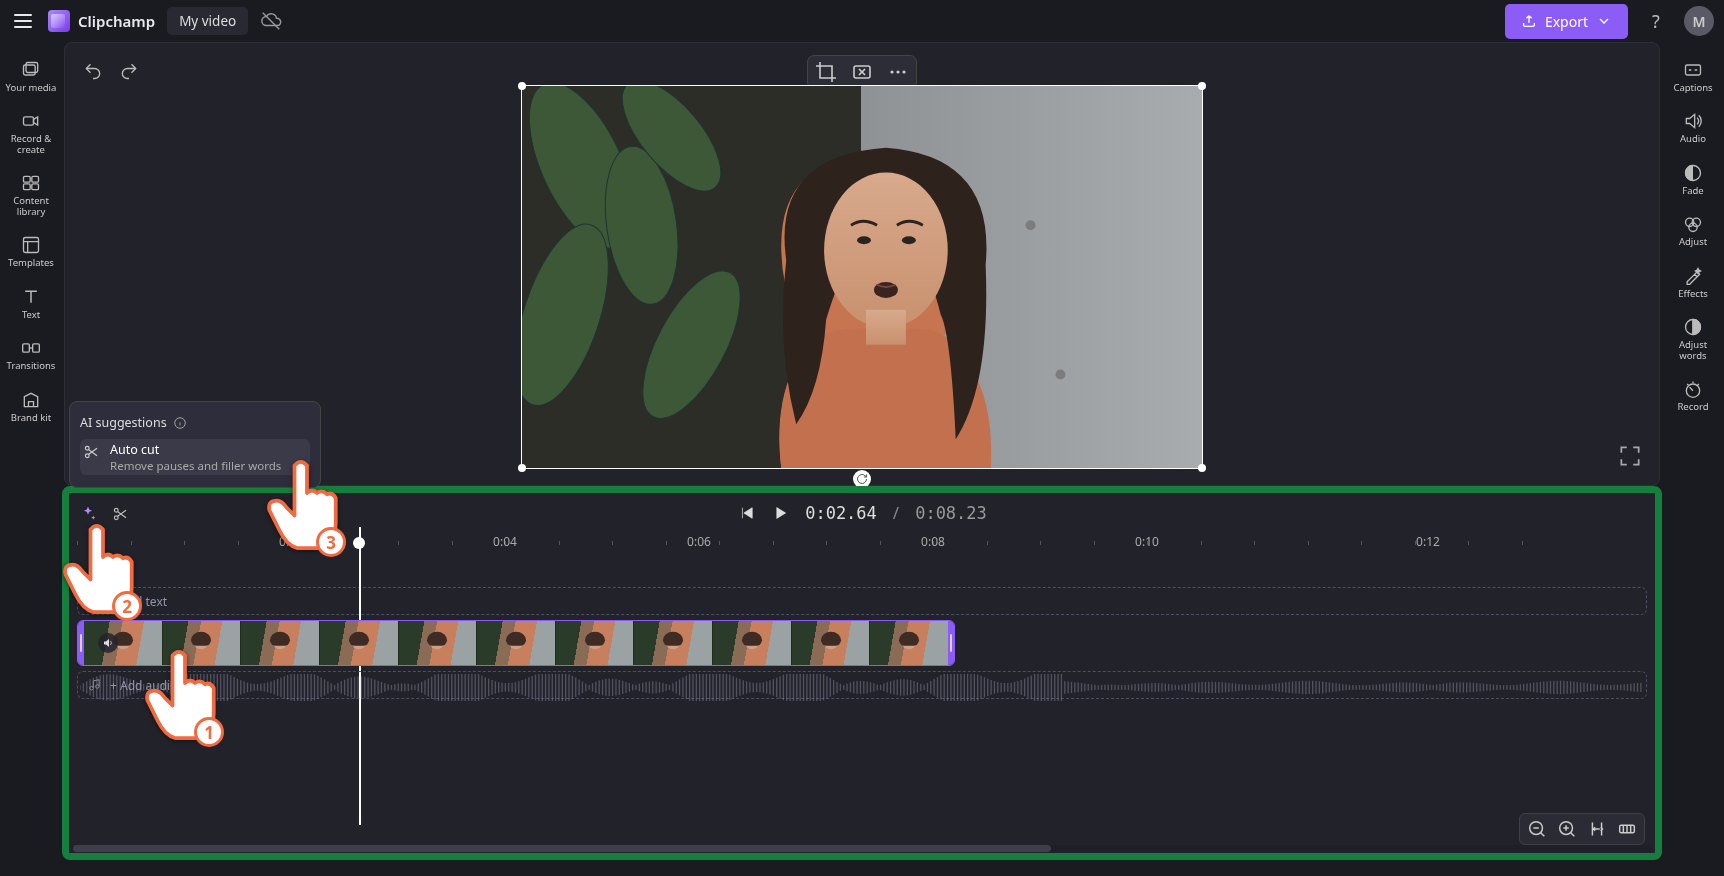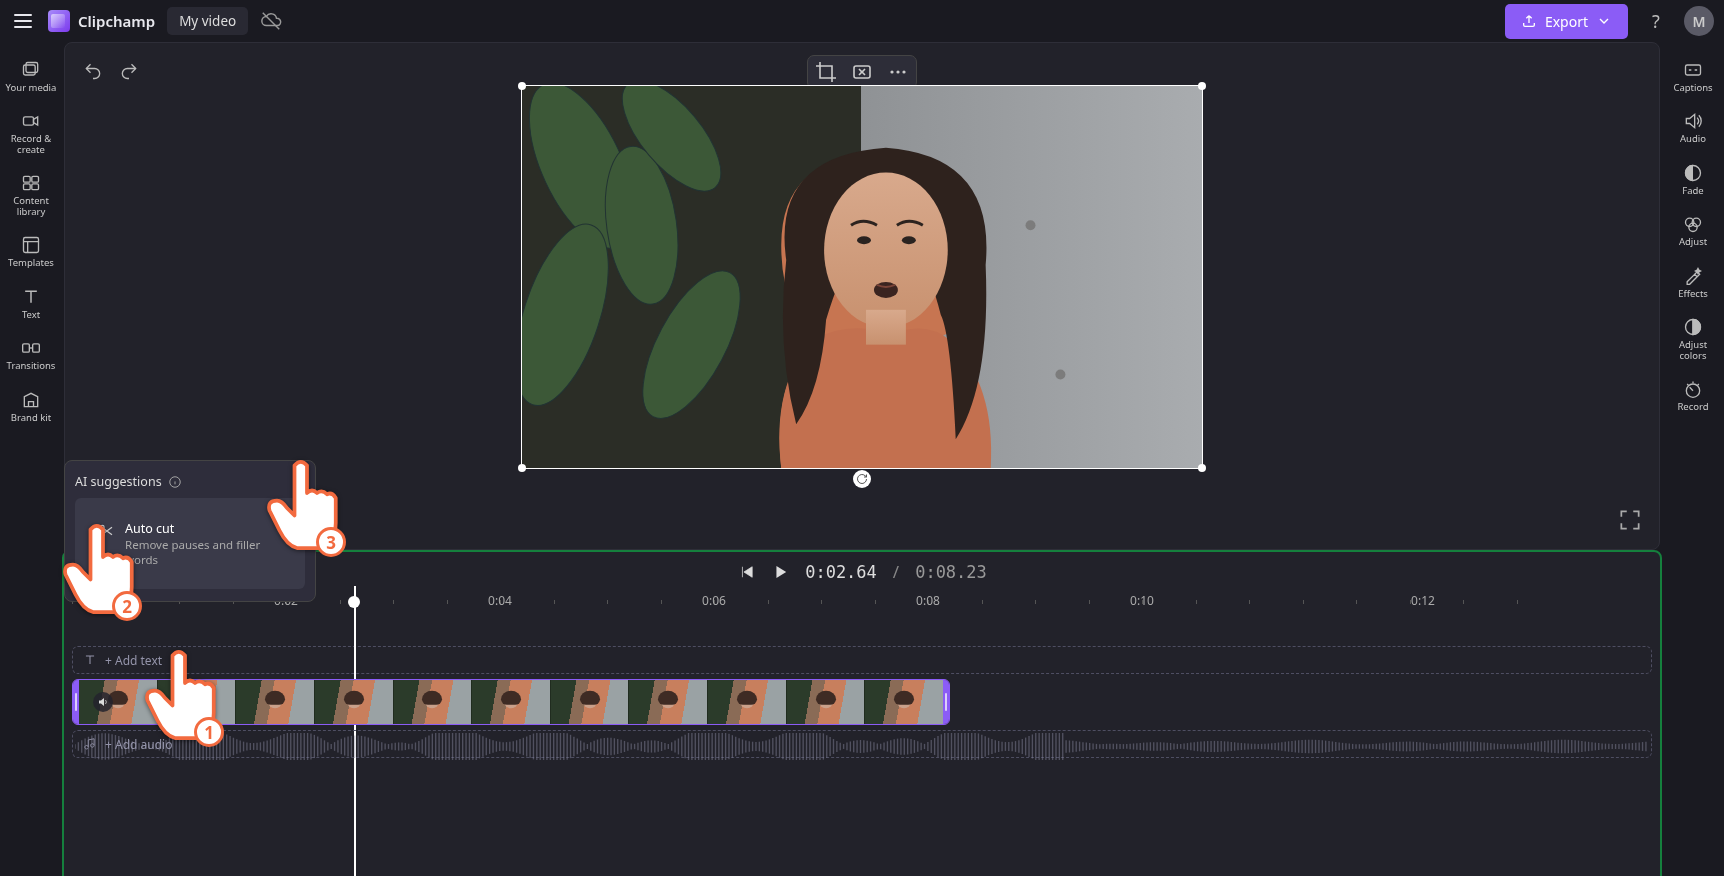--- a/index.html
+++ b/index.html
@@ -25,47 +25,47 @@
   .logo-text{font-weight:600;font-size:15px;}
   .project-title{background:var(--panel2);padding:5px 12px;border-radius:5px;font-size:13.5px;color:#ddd;}
   .sync-icon{width:22px;height:22px;color:#999;}
   .sync-icon svg{width:100%;height:100%;}
   .spacer{flex:1;}
   .export-btn{background:var(--accent);color:#fff;padding:8px 16px;border-radius:5px;font-size:14px;display:flex;align-items:center;gap:8px;cursor:pointer;}
   .export-btn svg{width:16px;height:16px;}
   .help-btn{width:32px;height:32px;display:flex;align-items:center;justify-content:center;color:#bbb;font-size:18px;cursor:pointer;}
   .avatar{width:30px;height:30px;border-radius:50%;background:#5a5a66;display:flex;align-items:center;justify-content:center;font-size:14px;font-weight:600;color:#ccc;}
   
-  .main{display:flex;height:508px;}
+  .main{display:flex;height:444px;}
   .left-rail,.right-rail{width:62px;display:flex;flex-direction:column;align-items:center;gap:6px;padding-top:12px;}
   .rail-item{width:56px;display:flex;flex-direction:column;align-items:center;gap:3px;padding:6px 0;cursor:pointer;color:#bbb;border-radius:4px;}
   .rail-item svg{width:20px;height:20px;stroke:currentColor;fill:none;}
   .rail-item span{font-size:9.5px;text-align:center;line-height:1.1;color:#ccc;}
   
   .center{flex:1;background:linear-gradient(var(--panel),var(--panel));position:relative;border:1px solid #2e2e38;border-radius:8px;margin:0 2px;}
   .undo-redo{position:absolute;top:18px;left:18px;display:flex;gap:16px;color:#bbb;}
   .undo-redo div{width:20px;height:20px;cursor:pointer;}
   .preview-tools{position:absolute;top:12px;left:50%;transform:translateX(-50%);background:#2d2d38;border:1px solid #444;border-radius:7px;padding:4px 6px;display:flex;gap:12px;color:#ccc;}
   .preview-tools div{width:24px;height:24px;display:flex;align-items:center;justify-content:center;cursor:pointer;}
   .fullscreen-btn{position:absolute;right:16px;bottom:16px;width:26px;height:26px;color:#aaa;cursor:pointer;}
   .preview-wrap{position:absolute;top:42px;left:50%;transform:translateX(-50%);}
   .preview{width:682px;height:384px;border:1px solid #fff;position:relative;background:#3a3a46;}
   .preview svg.scene{position:absolute;inset:0;width:100%;height:100%;}
   .handle{width:8px;height:8px;background:#fff;border-radius:50%;position:absolute;}
   .handle.tl{top:-4px;left:-4px;} .handle.tr{top:-4px;right:-4px;}
   .handle.bl{bottom:-4px;left:-4px;} .handle.br{bottom:-4px;right:-4px;}
   .rotate-handle{position:absolute;bottom:-20px;left:50%;transform:translateX(-50%);width:18px;height:18px;background:#fff;border-radius:50%;display:flex;align-items:center;justify-content:center;}
   .rotate-handle svg{width:12px;height:12px;}
   
-  .lower{height:374px;position:relative;background:var(--panel);border:2px solid #15803d;border-radius:8px;margin:0 62px 0 62px;}
+  .lower{height:374px;position:relative;background:var(--panel);border:7px solid #15803d;border-radius:8px;margin:0 62px 0 62px;}
   
   .ai-popup{position:absolute;top:-92px;left:0;width:252px;background:var(--popup);border:1px solid #444;border-radius:8px;padding:12px 10px;z-index:50;}
   .ai-title{display:flex;align-items:center;gap:6px;font-size:12.5px;color:#ddd;margin-bottom:8px;}
   .ai-title svg{width:14px;height:14px;}
-  .ai-item{display:flex;gap:10px;background:var(--hover);padding:22px;border-radius:6px;cursor:pointer;}
+  .ai-item{display:flex;gap:10px;background:var(--hover);padding:2px;border-radius:6px;cursor:pointer;}
   .ai-item-icon{width:18px;height:18px;color:#ccc;flex-shrink:0;margin-top:2px;}
   .ai-item-text .ai-name{font-size:12.5px;color:#fff;}
   .ai-item-text .ai-desc{font-size:11.5px;color:#aaa;}
   
   .tl-tools{display:flex;gap:14px;padding:12px 10px 6px;color:#bbb;position:relative;}
   .tl-tools div{width:18px;height:18px;cursor:pointer;}
   
   .playback{display:flex;align-items:center;justify-content:center;gap:16px;position:absolute;top:8px;left:50%;transform:translateX(-50%);color:#ddd;font-size:17px;}
   .playback .time-sep{color:#888;}
   .playback svg{width:18px;height:18px;cursor:pointer;}
@@ -324,21 +324,21 @@
           <path d="M18 3l1 2 2 1-2 1-1 2-1-2-2-1 2-1 1-2z" fill="currentColor"></path>
         </svg>
       <span>Effects</span>
       </div>
     <div class="rail-item">
       <svg viewBox="0 0 24 24" stroke-width="1.6">
           <circle cx="12" cy="12" r="9"></circle>
           <path d="M12 3v18" fill="currentColor"></path>
           <path d="M12 3a9 9 0 0 1 0 18z" fill="currentColor"></path>
         </svg>
-      <span>Adjust colors</span>
+      <span>Adjust words</span>
       </div>
     <div class="rail-item">
       <svg viewBox="0 0 24 24" stroke-width="1.6">
           <circle cx="12" cy="14" r="8"></circle>
           <path d="M12 14 8 10M12 3v2M5 6l1.5 1.5M19 6l-1.5 1.5"></path>
         </svg>
       <span>Record</span>
       </div>
   </div>
 </div>
@@ -419,21 +419,21 @@
       <div class="tick" style="left: 1078px;"></div>
       <div class="tick" style="left: 1131.5px;"></div>
       <div class="tick" style="left: 1185px;"></div>
       <div class="tick" style="left: 1238.5px;"></div>
       <div class="tick" style="left: 1292px;"></div>
       <div class="tick" style="left: 1345.5px;"></div>
       <div class="tick" style="left: 1399px;"></div>
       <div class="tick" style="left: 1452.5px;"></div>
       <div class="tick-label" style="left: 222px;">0:02</div>
       <div class="tick-label" style="left: 436px; text-align: right;">0:04</div>
-      <div class="tick-label" style="left: 650px;">0:06</div>
+      <div class="tick-label" style="left: 630px;">0:06</div>
       <div class="tick-label" style="left: 864px;">0:08</div>
       <div class="tick-label" style="left: 1078px;">0:10</div>
       <div class="tick-label" style="left: 1359px;">0:12</div>
     </div>
 
   <div class="playhead"></div>
   <div class="playhead-dot"></div>
 
   <div class="tracks">
     <div class="track">

